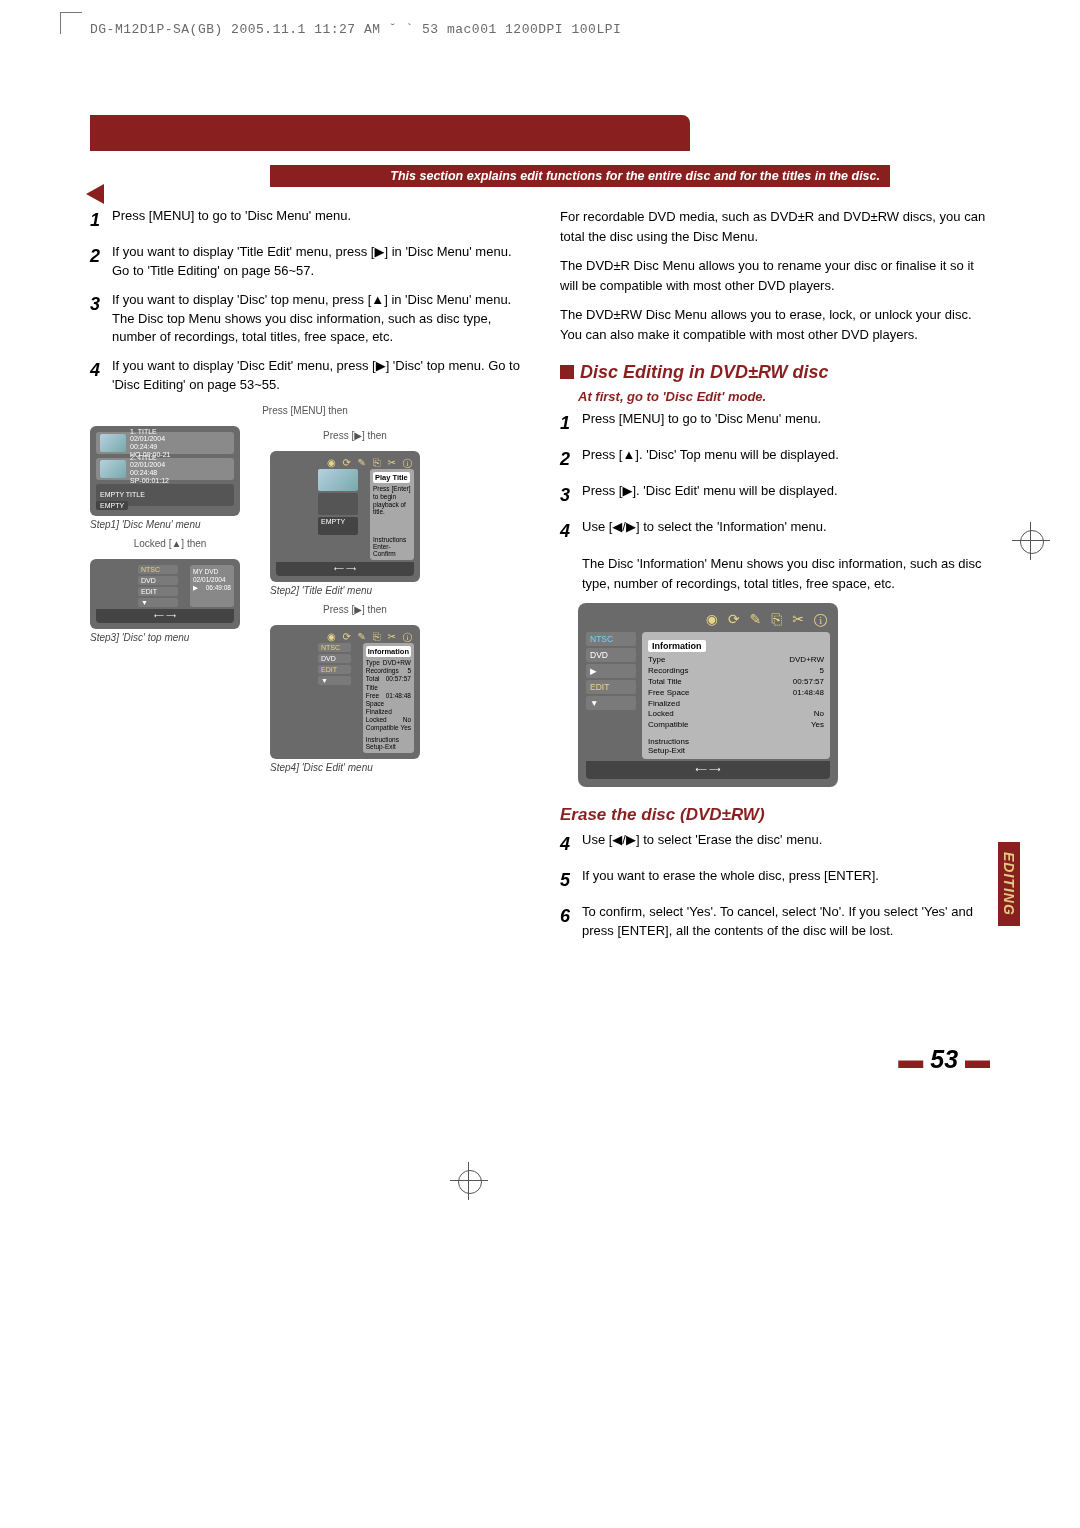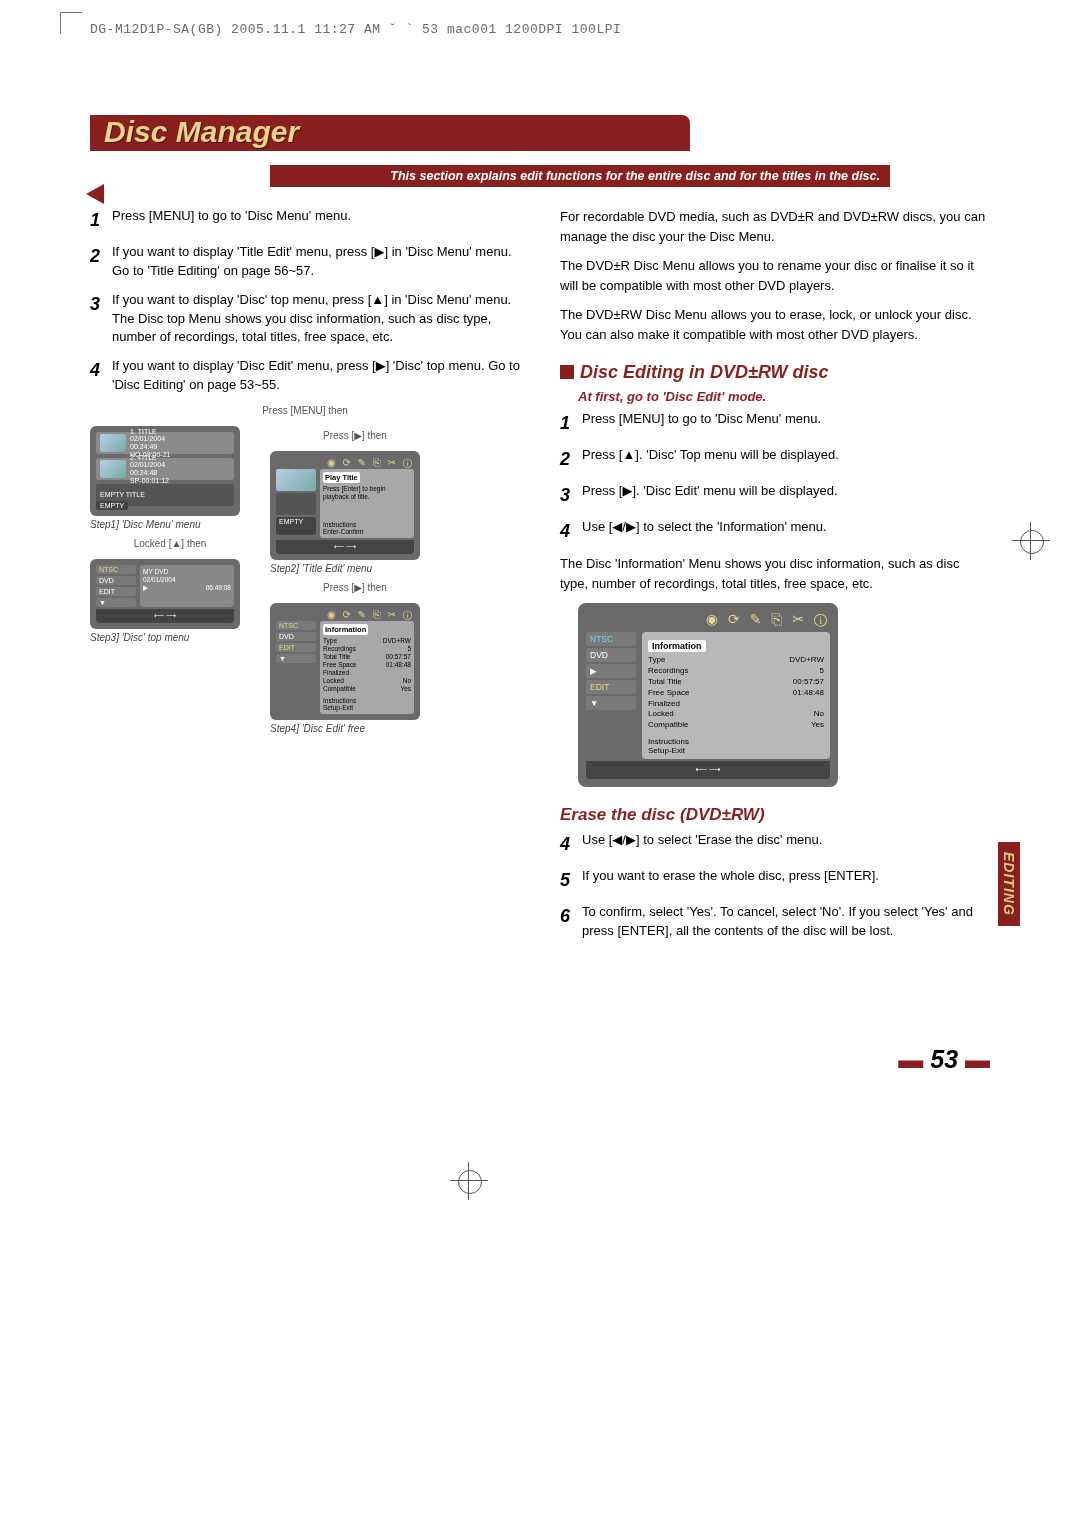--- a/index.html
+++ b/index.html
@@ -209,21 +209,21 @@
   .osd-wrap { position: relative; }
   .osd2 {
     background: #6a6a6a;
     border-radius: 6px;
     padding: 6px;
     color: #fff;
     font-size: 8px;
     width: 150px;
   }
   .osd2 .sidecol {
-    display:flex; gap:4px;
+    display:flex; gap:12px;margin-left:42px;
   }
   .osd2 .side {
     width: 40px;
     display:flex; flex-direction:column; gap:2px;
   }
   .osd2 .side span {
     background:#7a7a7a; border-radius:2px;
     font-size:7px; padding:1px 3px; text-align:left;
   }
   .osd2 .side span.active { color:#e8d48a; }
@@ -286,21 +286,20 @@
 </style>
 </head>
 <body>
 
 <div class="page">
   <div class="crop-tl"></div>
   <div class="print-header">DG-M12D1P-SA(GB)  2005.11.1 11:27 AM  ˘  `  53   mac001  1200DPI 100LPI</div>
 
   <div class="title-band">
     <div class="bar"></div>
-    <h1>Disc Manager</h1>
   </div>
   <div class="arrow-left"></div>
   <div class="title-sub">This section explains edit functions for the entire disc and for the titles in the disc.</div>
 
   <div class="cols">
 
     <div class="col">
       <ol class="steps">
         <li>
             <span class="num">1</span>
@@ -434,27 +433,27 @@
                     <span>Compatible</span>
                     <span>Yes</span>
                   </div>
                 <div style="margin-top:4px;font-size:6.5px">
                     <div>Instructions</div>
                     <div>Setup-Exit</div>
                   </div>
               </div>
             </div>
           </div>
-          <div class="step-caption">Step4] 'Disc Edit' free</div>
+          <div class="step-caption">Step4] 'Disc Edit' menu</div>
         </div>
       </div>
     </div>
 
     <div class="col">
-      <p class="body-p">For recordable DVD media, such as DVD±R and DVD±RW discs, you can manage the disc your the Disc Menu.</p>
+      <p class="body-p">For recordable DVD media, such as DVD±R and DVD±RW discs, you can total the disc using the Disc Menu.</p>
       <p class="body-p">The DVD±R Disc Menu allows you to rename your disc or finalise it so it will be compatible with most other DVD players.</p>
       <p class="body-p">The DVD±RW Disc Menu allows you to erase, lock, or unlock your disc. You can also make it compatible with most other DVD players.</p>
 
       <h2 class="sub-red"><span class="red-marker"></span><span>Disc Editing in DVD±RW disc</span></h2>
       <h3 class="edit-mode">At first, go to 'Disc Edit' mode.</h3>
       <ol class="steps">
         <li>
             <span class="num">1</span>
             <span class="txt">Press [MENU] to go to 'Disc Menu' menu.</span>
           </li>
@@ -467,21 +466,21 @@
             <span class="txt">Press [▶]. 'Disc Edit' menu will be displayed.</span>
           </li>
       </ol>
 
       <ol class="steps">
         <li>
             <span class="num">4</span>
             <span class="txt">Use [◀/▶] to select the 'Information' menu.</span>
           </li>
       </ol>
-      <p class="body-p" style="">The Disc 'Information' Menu shows you disc information, such as disc type, number of recordings, total titles, free space, etc.</p>
+      <p class="body-p" style="margin-left:22px">The Disc 'Information' Menu shows you disc information, such as disc type, number of recordings, total titles, free space, etc.</p>
 
       <div class="big-info">
         <div class="iconrow">◉ ⟳ ✎ ⎘ ✂ ⓘ</div>
         <div class="sidecol">
           <div class="side">
             <span class="ntsc">NTSC</span>
             <span>DVD</span>
             <span>▶</span>
             <span class="edit">EDIT</span>
             <span>▼</span>

